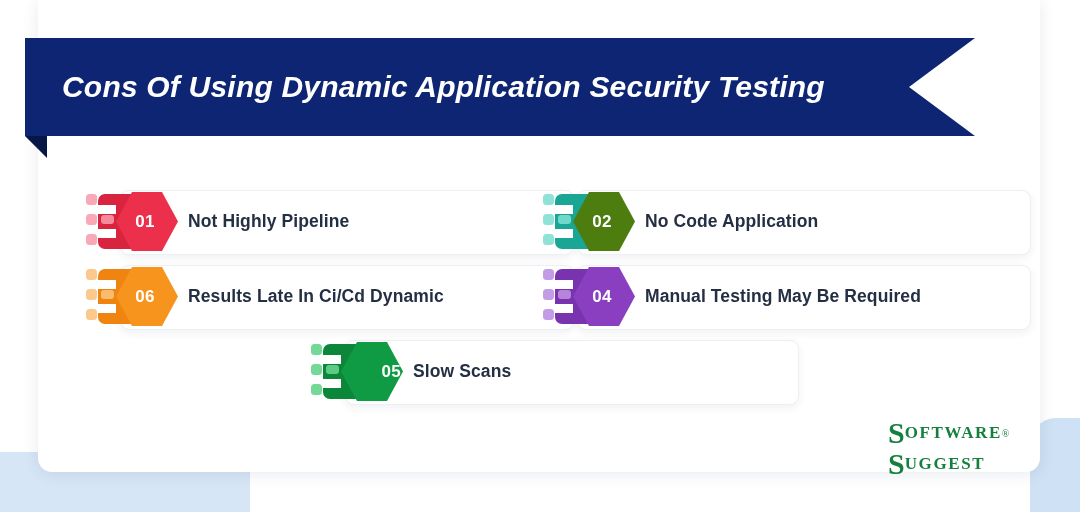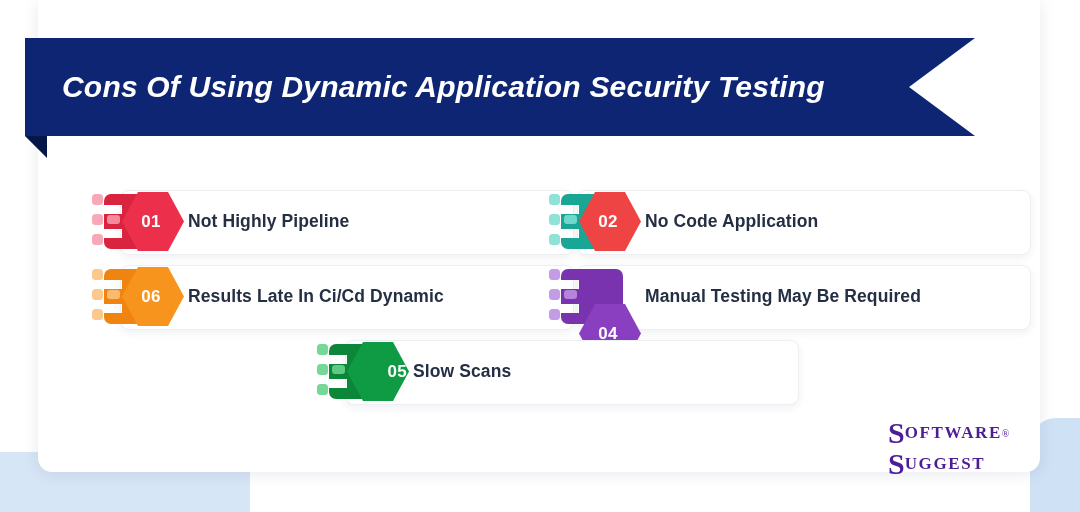--- a/index.html
+++ b/index.html
@@ -78,21 +78,21 @@
   }
   .row-label{
     position:absolute;top:0;height:63px;display:flex;align-items:center;
     left:110px;
     color:#242f43;
     font-size:17.5px;font-weight:600;letter-spacing:.1px;
     white-space:nowrap;
   }
 
   
-  .badge{position:absolute;left:14px;top:0;width:110px;height:63px;}
+  .badge{position:absolute;left:8px;top:0;width:110px;height:63px;}
 
   
   .badge-tail{
     position:absolute;left:12px;top:4px;width:62px;height:55px;
     border-radius:7px;
     -webkit-clip-path:polygon(
       0 0, 62px 0, 62px 55px, 0 55px,
       0 44px, 18px 44px, 18px 35px, 0 35px,
       0 20px, 18px 20px, 18px 11px, 0 11px);
             clip-path:polygon(
@@ -167,21 +167,21 @@
       <div class="row-label" style="left:110px">Not Highly Pipeline</div>
     </div>
     <div class="row" style="left: 497px; top: 0px; width: 502px;">
       <div class="row-card" style="width:452px"></div>
       <div class="badge">
         <div class="dot d1" style="background: rgb(143, 226, 215);"></div>
         <div class="dot d2" style="background: rgb(143, 226, 215);"></div>
         <div class="dot d3" style="background: rgb(143, 226, 215);"></div>
         <div class="badge-tail" style="background: rgb(25, 166, 148);"></div>
         <div class="bar b1" style="background: rgb(111, 216, 203);"></div>
-        <div class="hex-inner" style="background: #ef4444;">
+        <div class="hex-inner" style="background: #4d7c0f;">
           <span class="hex-num">02</span>
         </div>
       </div>
       <div class="row-label" style="left:110px">No Code Application</div>
     </div>
     <div class="row" style="left: 40px; top: 75px; width: 502px;">
       <div class="row-card" style="width:452px"></div>
       <div class="badge">
         <div class="dot d1" style="background: rgb(252, 201, 140);"></div>
         <div class="dot d2" style="background: rgb(252, 201, 140);"></div>
@@ -195,21 +195,21 @@
       <div class="row-label" style="left:110px">Results Late In Ci/Cd Dynamic</div>
     </div>
     <div class="row" style="left: 497px; top: 75px; width: 502px;">
       <div class="row-card" style="width:452px"></div>
       <div class="badge">
         <div class="dot d1" style="background: rgb(196, 156, 230);"></div>
         <div class="dot d2" style="background: rgb(196, 156, 230);"></div>
         <div class="dot d3" style="background: rgb(196, 156, 230);"></div>
         <div class="badge-tail" style="background: rgb(122, 51, 174);"></div>
         <div class="bar b1" style="background: rgb(182, 132, 221);"></div>
-        <div class="hex-inner" style="background: rgb(138, 63, 192); margin-top: 37px;">
+        <div class="hex-inner" style="background: rgb(138, 63, 192);">
           <span class="hex-num">04</span>
         </div>
       </div>
       <div class="row-label" style="left:110px">Manual Testing May Be Required</div>
     </div>
     <div class="row" style="left: 265px; top: 150px; width: 502px;">
       <div class="row-card" style="width:452px"></div>
       <div class="badge">
         <div class="dot d1" style="background: rgb(116, 216, 151);"></div>
         <div class="dot d2" style="background: rgb(116, 216, 151);"></div>
@@ -217,20 +217,20 @@
         <div class="badge-tail" style="background: rgb(12, 134, 57);"></div>
         <div class="bar b1" style="background: rgb(94, 203, 132);"></div>
         <div class="hex-inner" style="background: rgb(15, 155, 67); justify-content: flex-end;">
           <span class="hex-num">05</span>
         </div>
       </div>
       <div class="row-label" style="left:110px">Slow Scans</div>
     </div>
   </div>
 
-<div class="logo" style="color: #4c1d95;">
+<div class="logo" style="color: #15803d;">
   <span class="logo-line logo-l1">
     <span class="logo-cap">S</span><span class="logo-rest">OFTWARE</span><span class="logo-reg">®</span>
   </span>
   <span class="logo-line logo-l2">
     <span class="logo-cap">S</span><span class="logo-rest">UGGEST</span>
   </span>
 </div>
 
 </body></html>

